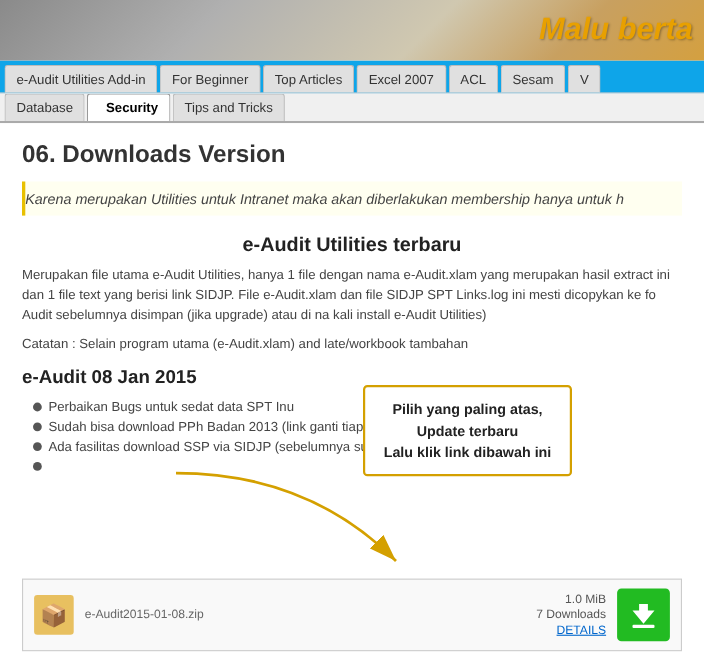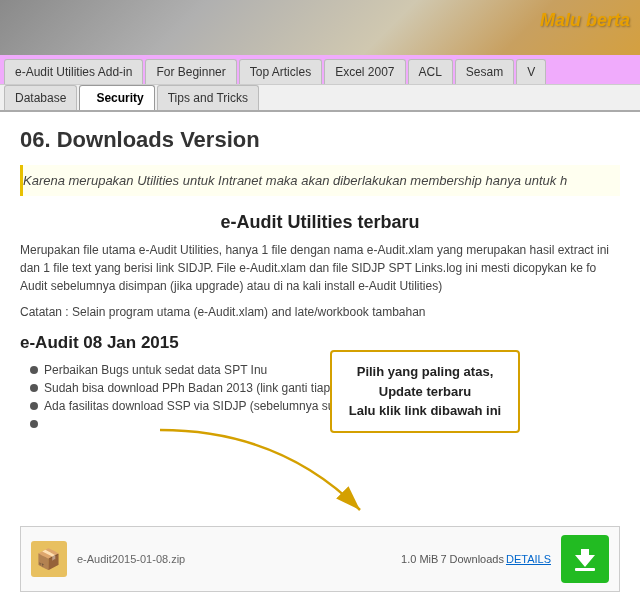--- a/index.html
+++ b/index.html
@@ -10,31 +10,31 @@
       width: 640px;
       height: 55px;
       background: linear-gradient(135deg, #8a8a8a 0%, #b0b0b0 30%, #d0c8b0 60%, #c8a060 80%, #d4a040 100%);
       position: relative;
       overflow: hidden;
     }
     .header-banner-text {
       position: absolute;
       right: 10px;
       top: 10px;
-      font-size: 18px;
+      font-size: 28px;
       font-weight: bold;
       font-style: italic;
       color: #e8a000;
       text-shadow: 1px 1px 2px rgba(0,0,0,0.3);
     }
 
     
     .nav-row1 {
       display: flex;
-      background: #f0abfc;
+      background: #0ea5e9;
       border-bottom: 1px solid #ccc;
       padding: 4px 4px 0 4px;
       gap: 2px;
       align-items: flex-end;
     }
     .nav-tab {
       padding: 5px 10px;
       background: #e0e0e0;
       border: 1px solid #bbb;
       border-bottom: none;
@@ -198,20 +198,21 @@
     }
     .download-filename {
       font-size: 11px;
       color: #666;
     }
     .download-meta {
       text-align: right;
       font-size: 11px;
       color: #555;
       display: flex;
+      flex-direction: column;
       align-items: flex-end;
       gap: 2px;
     }
     .download-details {
       font-size: 11px;
       color: #0066cc;
       text-decoration: underline;
     }
     .download-btn {
       width: 48px;

